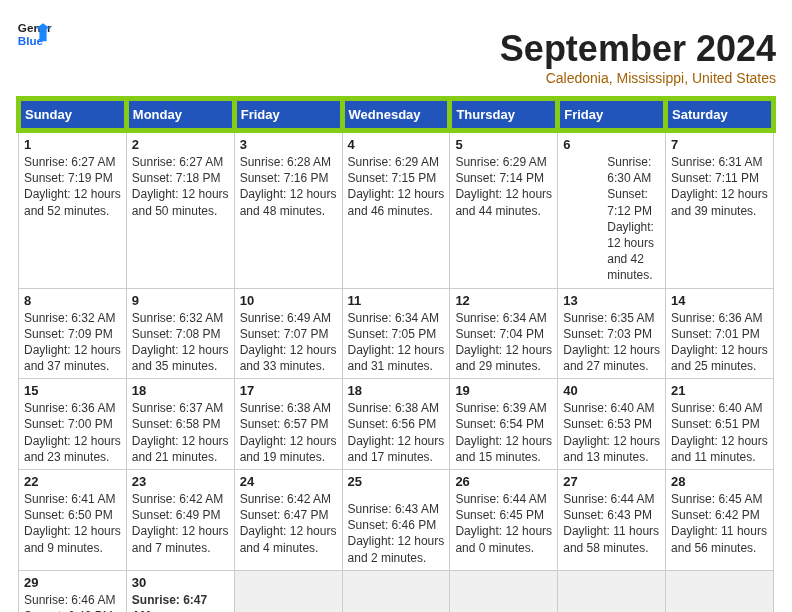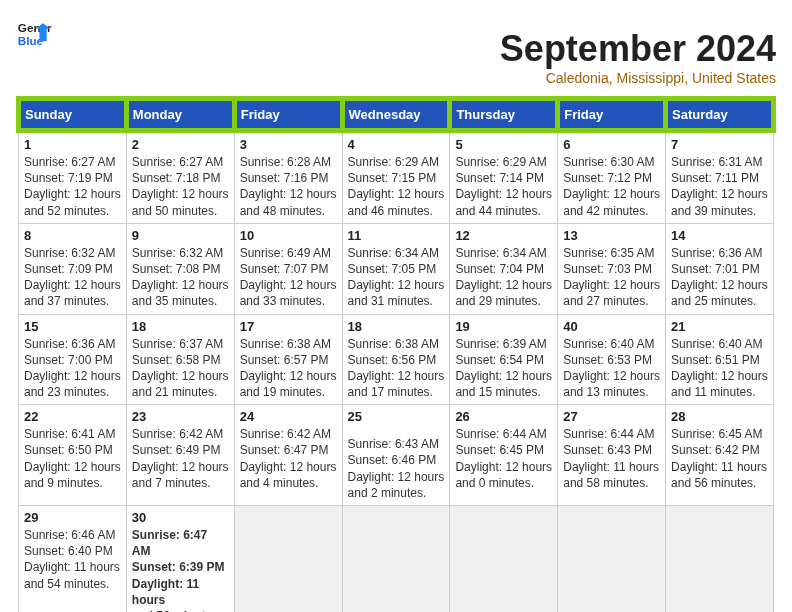--- a/index.html
+++ b/index.html
@@ -141,21 +141,21 @@
         </td>
         <td>
           <span class="day-number">5</span>
           <div class="day-info" style="white-space: pre-line;">Sunrise: 6:29 AM
 Sunset: 7:14 PM
 Daylight: 12 hours
 and 44 minutes.</div>
         </td>
         <td>
           <span class="day-number">6</span>
-          <div class="day-info" style="white-space: pre-line;">Sunrise: 6:30 AM
+          <div class="day-info" style="white-space: pre-line; margin-left: 44px;">Sunrise: 6:30 AM
 Sunset: 7:12 PM
 Daylight: 12 hours
 and 42 minutes.</div>
         </td>
         <td>
           <span class="day-number">7</span>
           <div class="day-info" style="white-space: pre-line;">Sunrise: 6:31 AM
 Sunset: 7:11 PM
 Daylight: 12 hours
 and 39 minutes.</div>

